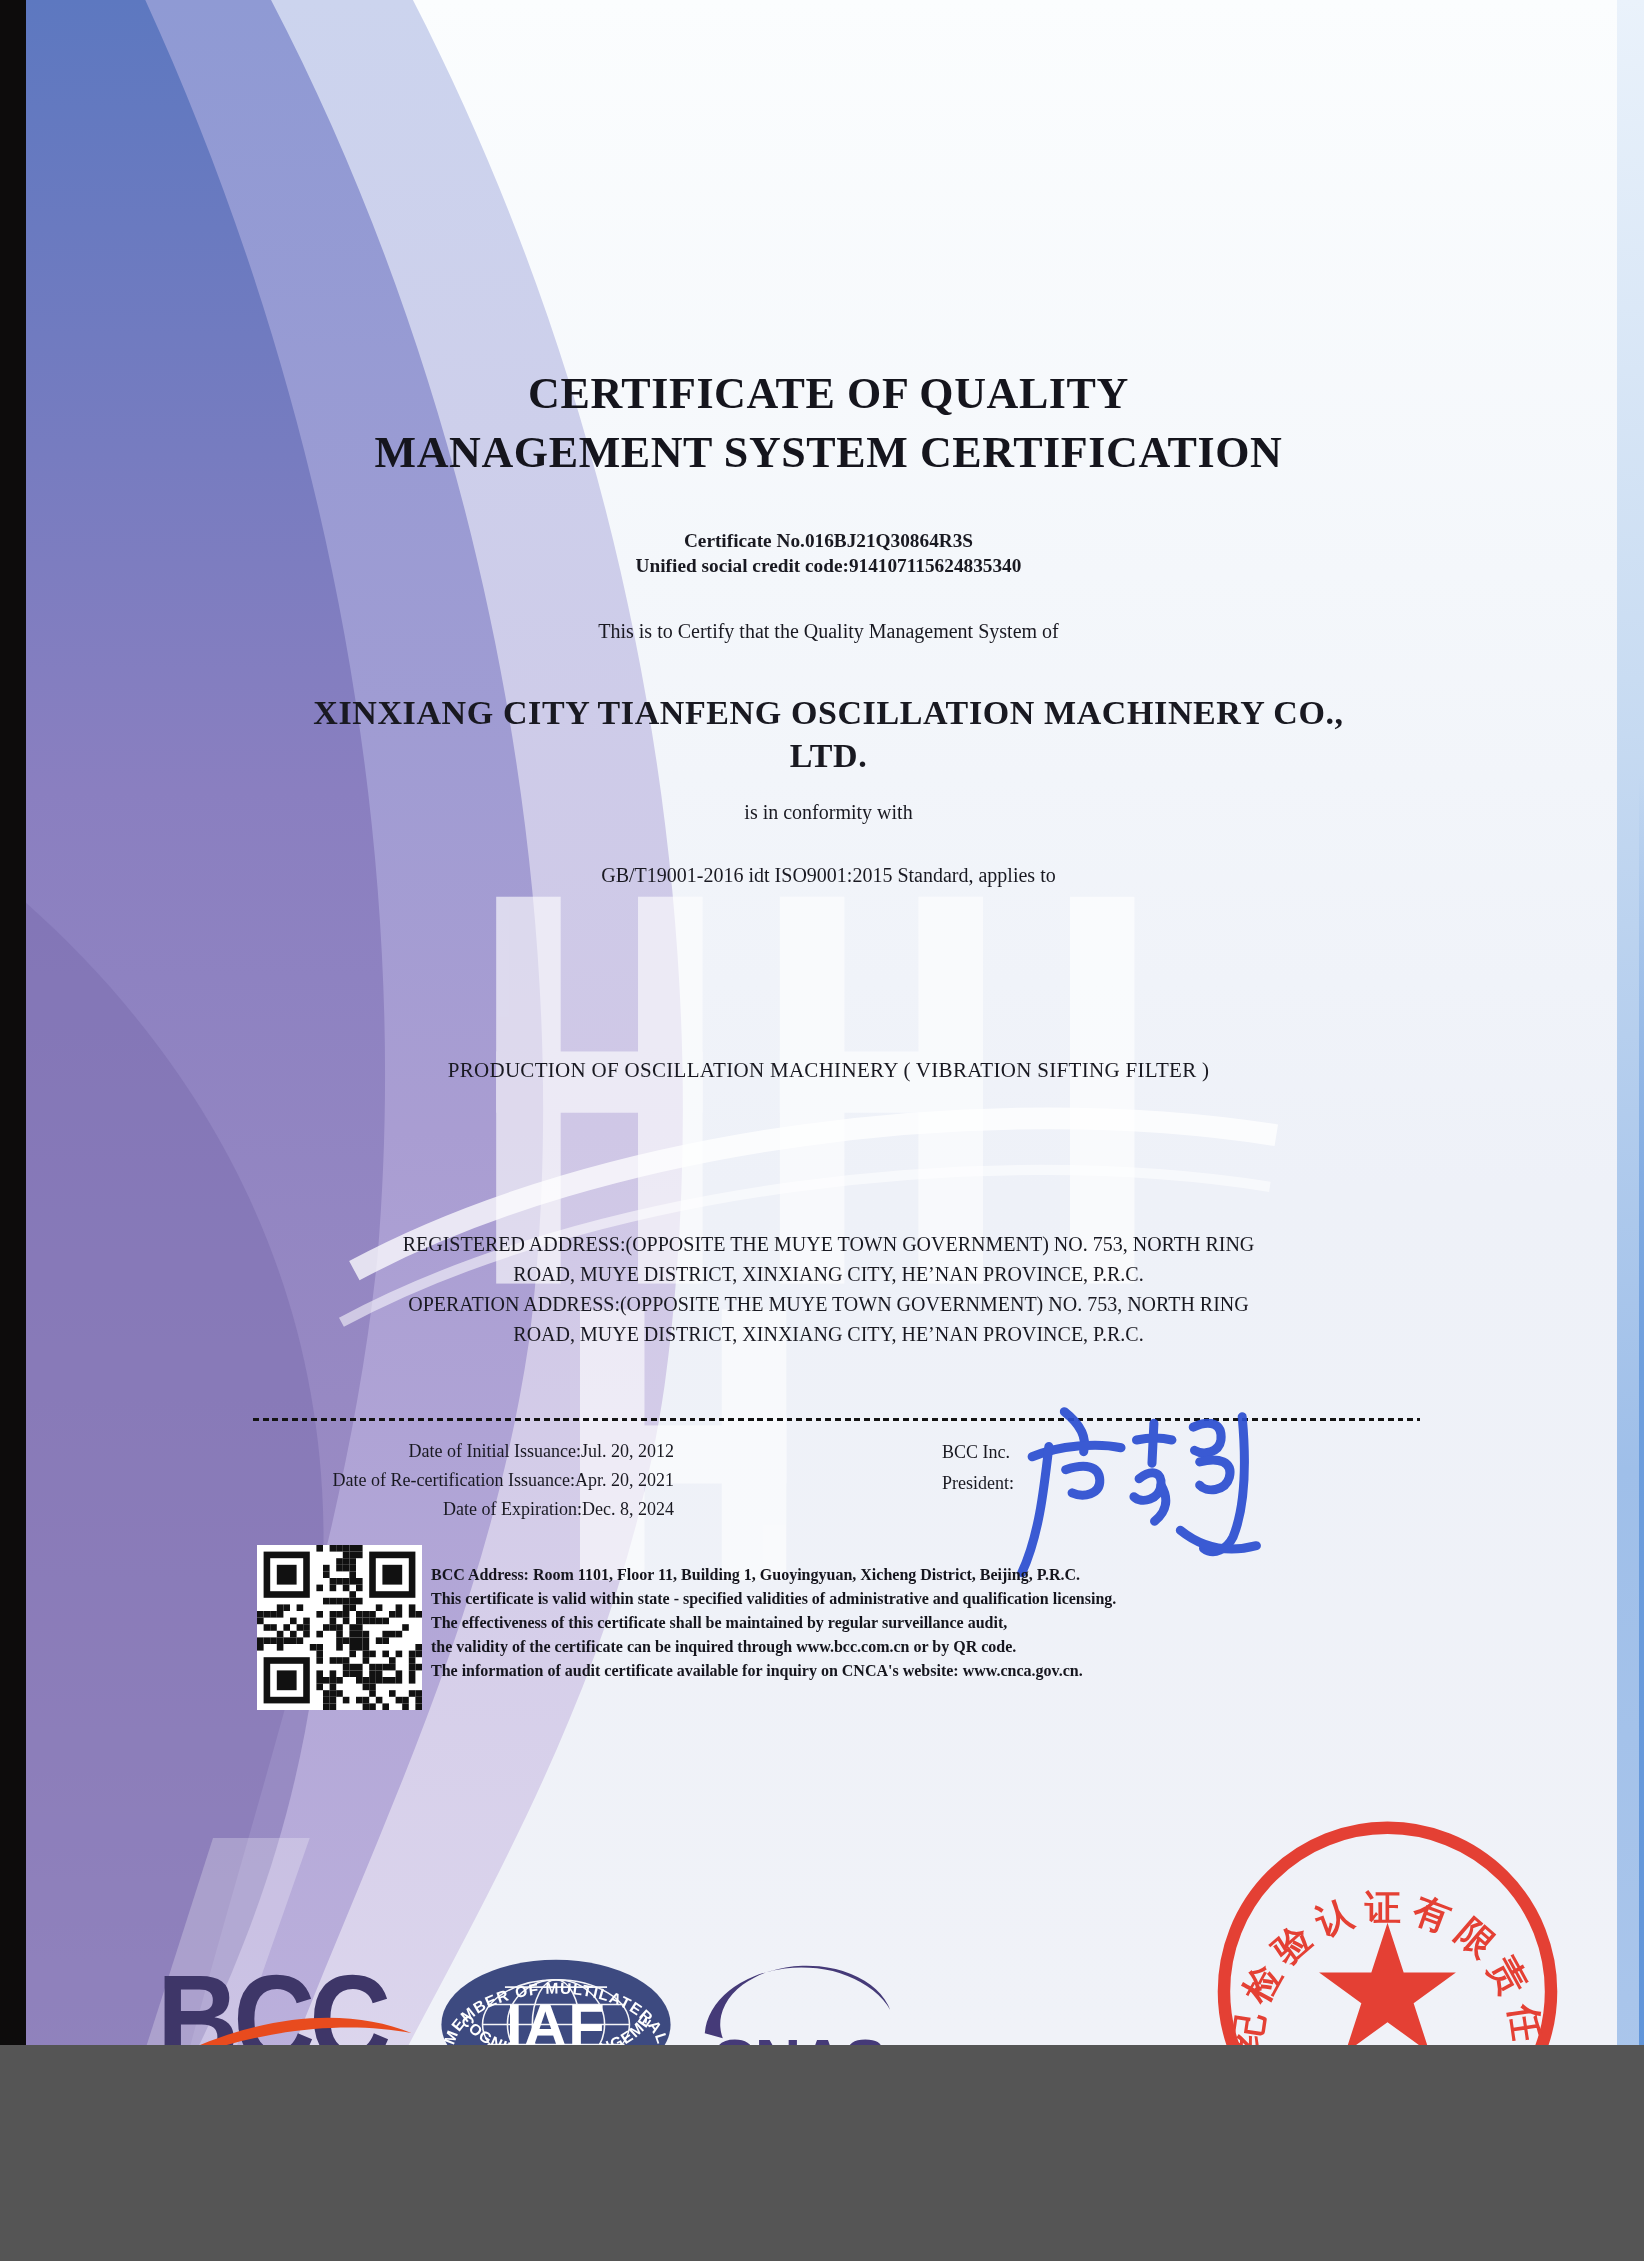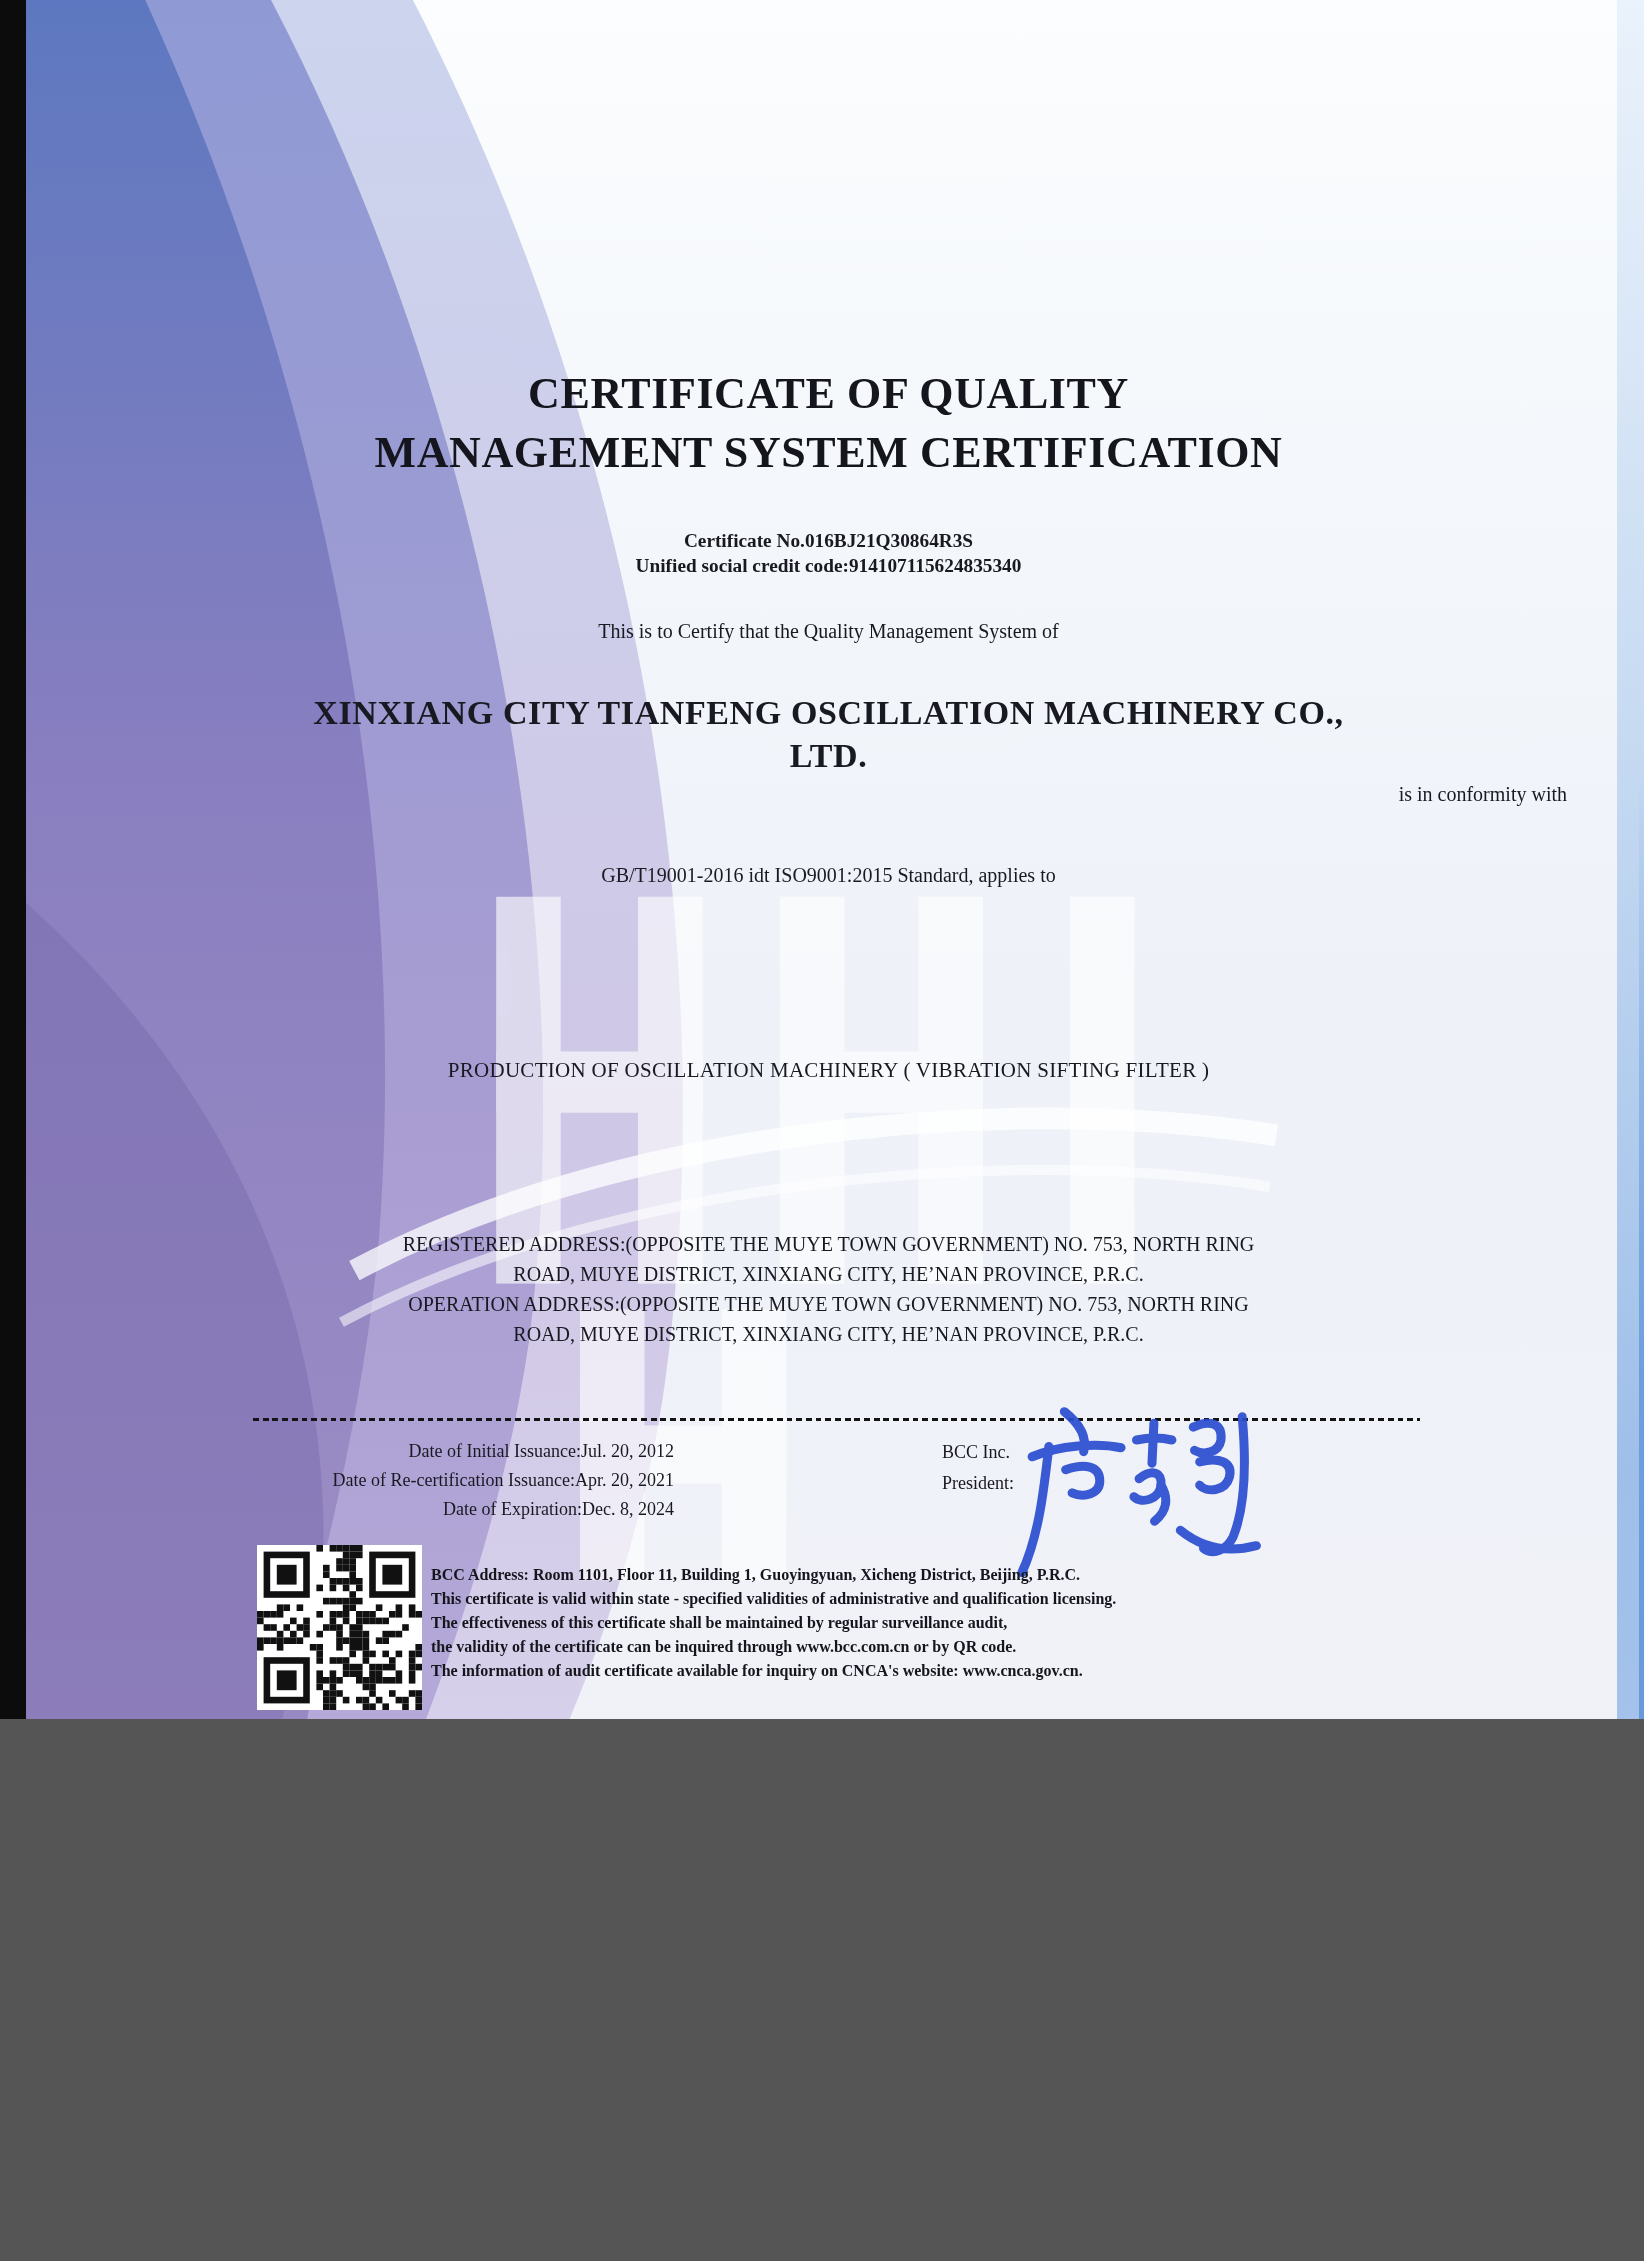--- a/index.html
+++ b/index.html
@@ -1,16 +1,16 @@
 <!DOCTYPE html>
 <html style="font-size:10.3px"><head>
 <meta charset="utf-8">
 <style>
   html,body{margin:0;padding:0;background:#555;}
-  #page{position:relative;width:1645px;height:1719px;overflow:hidden;
+  #page{position:relative;width:1645px;height:2045px;overflow:hidden;
         background:linear-gradient(180deg,#fbfdfe 0%,#f4f7fb 28%,#eef1f8 58%,#f0f2f8 100%);
         font-family:"Liberation Serif", serif;color:#191921;}
   .abs{position:absolute;}
   .center-wrap{position:absolute;left:90px;width:1477px;text-align:center;}
   .title{font-weight:bold;font-size:44px;letter-spacing:0.6px;color:#15151d;}
   .meta{font-weight:bold;font-size:19.3px;}
   .body-line{font-size:20px;}
   .company{font-weight:bold;font-size:34px;letter-spacing:0.6px;}
   .scope{font-size:21px;letter-spacing:0.3px;}
   .addr{font-size:20px;line-height:30px;}
@@ -95,21 +95,21 @@
   <div class="center-wrap title" style="top:427px;">MANAGEMENT SYSTEM CERTIFICATION</div>
 
   <div class="center-wrap meta" style="top:530px;">Certificate No.016BJ21Q30864R3S</div>
   <div class="center-wrap meta" style="top:555px;">Unified social credit code:914107115624835340</div>
 
   <div class="center-wrap body-line" style="top:620px;">This is to Certify that the Quality Management System of</div>
 
   <div class="center-wrap company" style="top:694px;">XINXIANG CITY TIANFENG OSCILLATION MACHINERY CO.,</div>
   <div class="center-wrap company" style="top:737px;">LTD.</div>
 
-  <div class="center-wrap body-line" style="top:783px;text-align:right;">is in conformity with</div>
+  <div class="center-wrap body-line" style="top:801px;">is in conformity with</div>
   <div class="center-wrap body-line" style="top:864px;">GB/T19001-2016 idt ISO9001:2015 Standard, applies to</div>
 
   <div class="center-wrap scope" style="top:1058px;">PRODUCTION OF OSCILLATION MACHINERY ( VIBRATION SIFTING FILTER )</div>
 
   <div class="center-wrap addr" style="top:1229px;">
     <div>REGISTERED ADDRESS:(OPPOSITE THE MUYE TOWN GOVERNMENT) NO. 753, NORTH RING</div>
     <div>ROAD, MUYE DISTRICT, XINXIANG CITY, HE’NAN PROVINCE, P.R.C.</div>
     <div>OPERATION ADDRESS:(OPPOSITE THE MUYE TOWN GOVERNMENT) NO. 753, NORTH RING</div>
     <div>ROAD, MUYE DISTRICT, XINXIANG CITY, HE’NAN PROVINCE, P.R.C.</div>
   </div>

